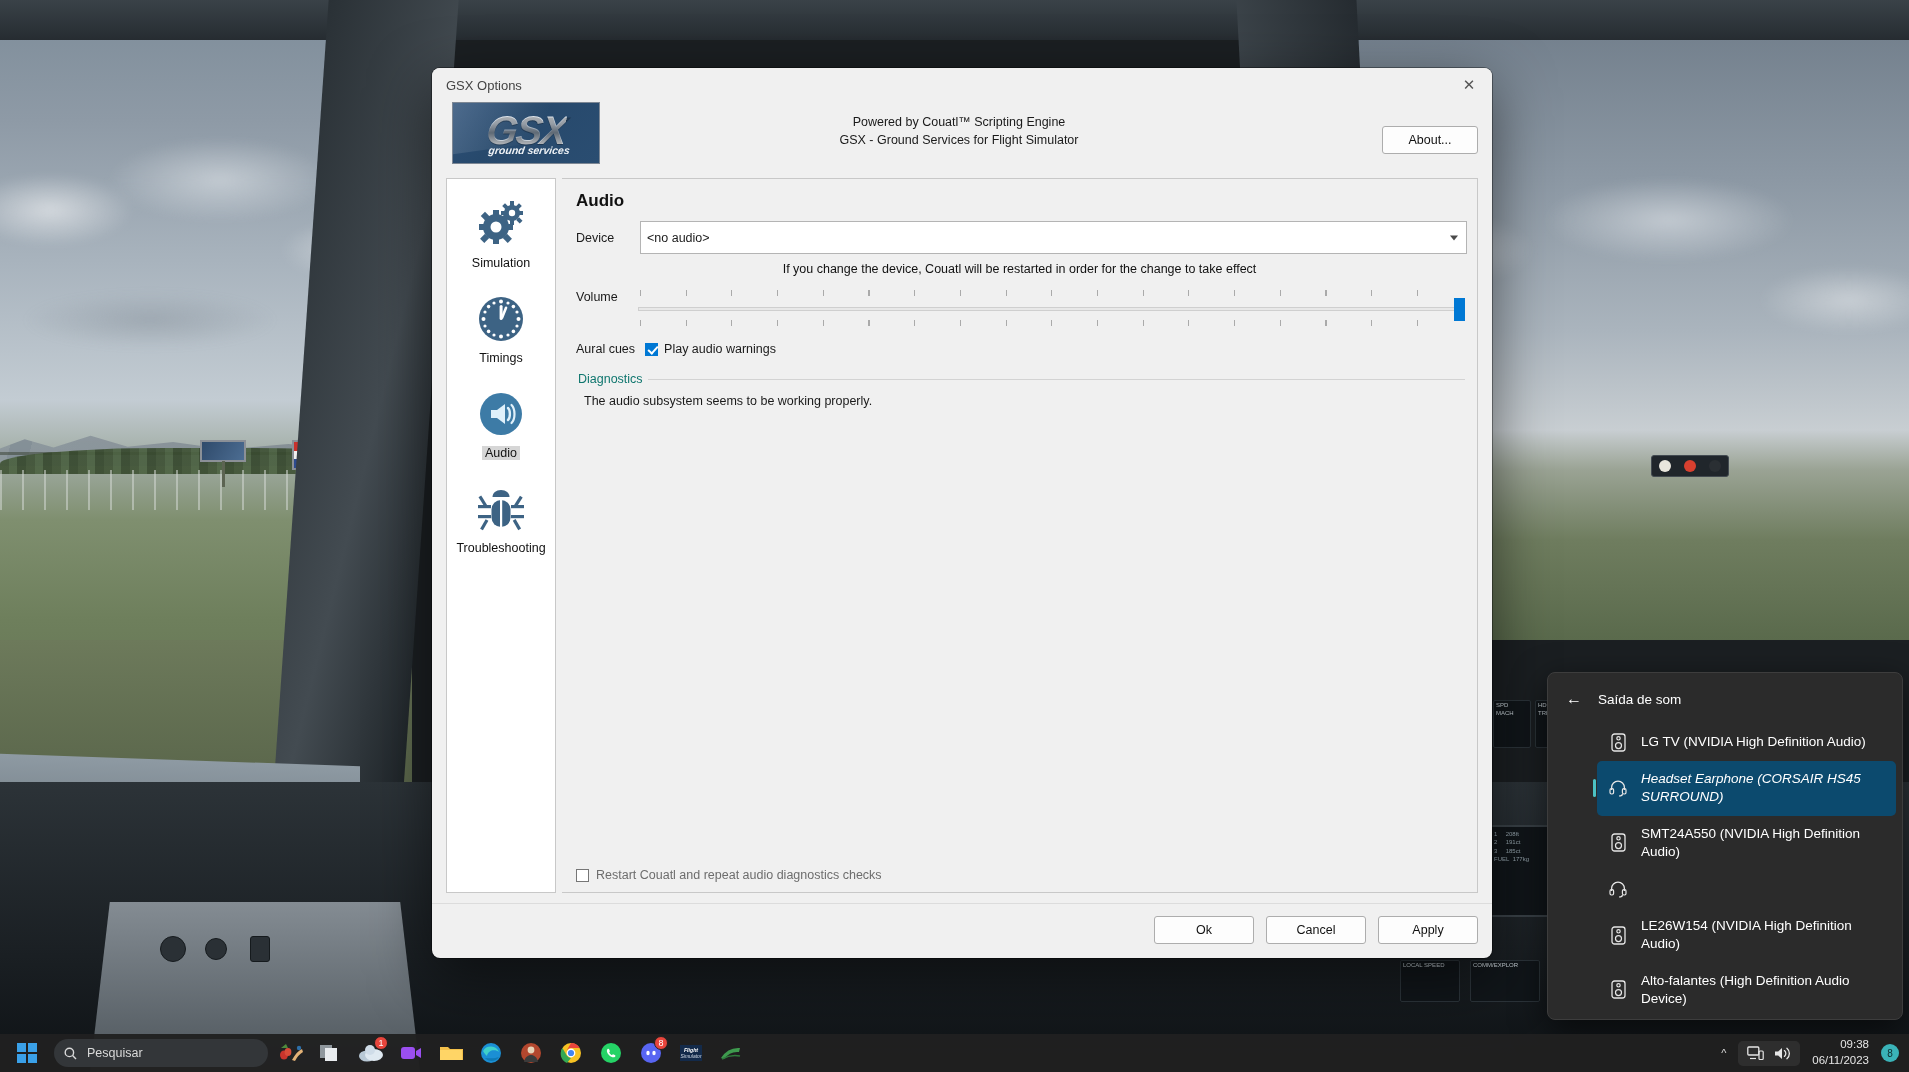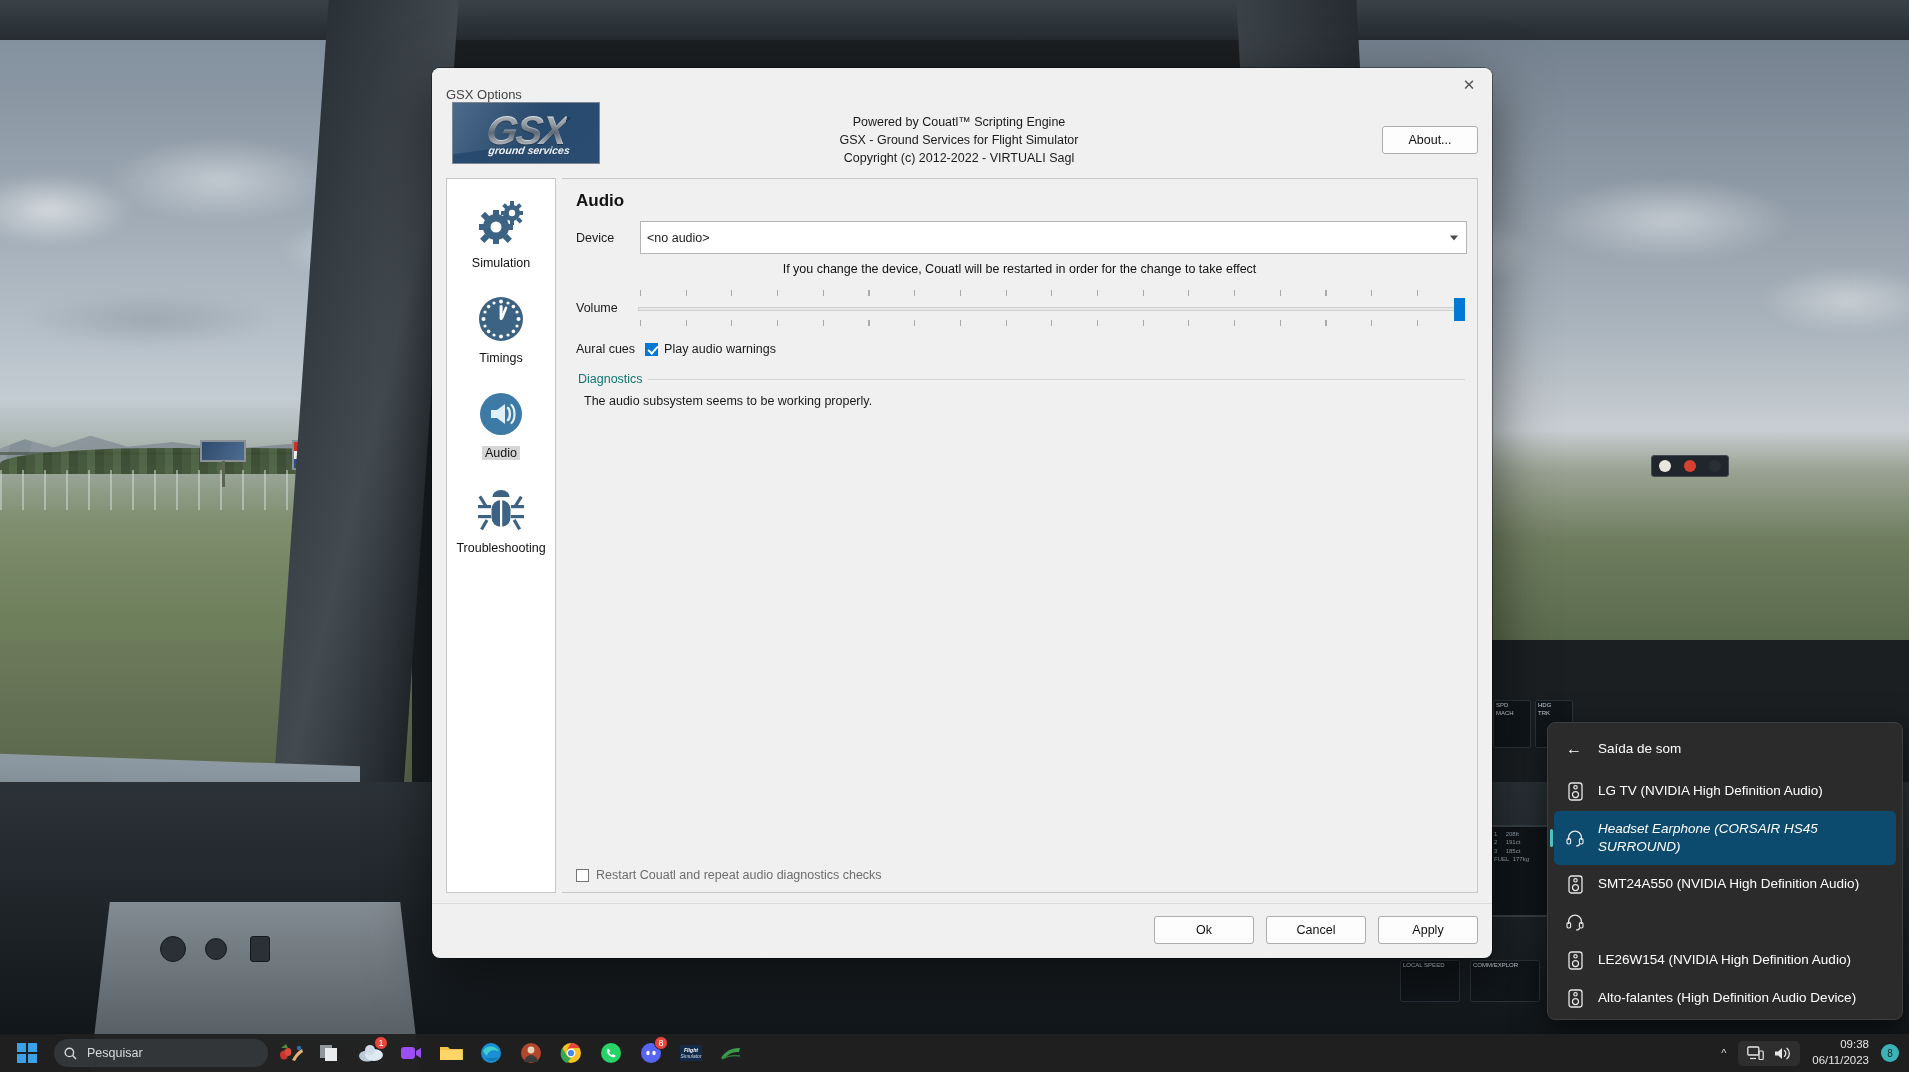--- a/index.html
+++ b/index.html
@@ -166,21 +166,21 @@
     left: 432px; top: 68px;
     width: 1060px; height: 890px;
     background: #f0f0f0;
     border-radius: 8px;
     box-shadow: 0 18px 60px rgba(0,0,0,.55), 0 0 0 1px rgba(0,0,0,.35);
     display: flex; flex-direction: column;
     font-size: 13px;
     color: #1a1a1a;
   }
   .titlebar {
-    height: 34px; display: flex; align-items: flex-end;
+    height: 34px; display: flex; align-items: center;
     padding-left: 14px;
     border-radius: 8px 8px 0 0;
     background: #f0f0f0;
     flex: 0 0 34px;
   }
   .titlebar .title { font-size: 13px; color: #444; }
   .titlebar .spacer { flex: 1; }
   .win-close {
     width: 46px; height: 34px;
     display: flex; align-items: center; justify-content: center;
@@ -265,21 +265,21 @@
     display:flex; align-items:center; padding-left: 6px; font-size:12.5px;
     position: relative; cursor: default;
   }
   .combo .caret {
     position:absolute; right:8px; top:50%; transform: translateY(-50%);
     width:0;height:0;border-left:4px solid transparent;border-right:4px solid transparent;
     border-top:5px solid #4a4a4a;
   }
   .hint { text-align:center; font-size:12.5px; margin: 8px 0 0 0; color:#111; }
 
-  .volume-row { display:flex; align-items:center; margin: 14px 2px 0 6px; }
+  .volume-row { display:flex; margin: 14px 2px 0 6px; }
   .volume-row .field-label { width: 56px; }
   .slider-wrap { flex:1; position:relative; height: 36px; }
   .ticks {
     position:absolute; left: 8px; right: 8px; height: 6px;
     background-image: repeating-linear-gradient(to right, #aaa 0 1px, transparent 1px 45.7px);
   }
   .ticks.top { top: 0; }
   .ticks.bottom { bottom: 0; }
   .track {
     position:absolute; left:6px; right:6px; top: 17px; height: 4px;
@@ -331,21 +331,21 @@
     color: #ffffff;
     font-size: 13.5px;
     overflow: hidden;
     padding-top: 6px;
   }
   .flyout-head {
     display:flex; align-items:center; gap: 16px;
     padding: 12px 12px 12px 18px; cursor: default;
   }
   .flyout-head .back { font-size: 16px; line-height: 1; color: #fff; }
-  .flyout-list { padding: 4px 6px 2px 6px; }
+  .flyout-list { padding: 4px 6px 2px 6px; margin-left: 43px; }
   .fl-item {
     display:flex; align-items:center; gap: 14px;
     padding: 9px 10px 9px 12px; border-radius: 5px;
     position: relative; cursor: default;
   }
   .fl-item.selected { background: #0c4a6e; font-style: italic; }
   .fl-item.selected::before {
     content:""; position:absolute; left: -4px; top: 50%; transform: translateY(-50%);
     width: 3px; height: 18px; background: #4cc2c4; border-radius: 2px;
   }
@@ -461,21 +461,20 @@
 
       <div class="header-row">
         <div class="gsx-logo">
           <div class="shine"></div>
           <div class="gsx-text">GSX</div>
           <div class="gsx-sub">ground services</div>
         </div>
         <div class="header-center">
           <div>Powered by Couatl™ Scripting Engine</div>
           <div>GSX - Ground Services for Flight Simulator</div>
-          <div>Copyright (c) 2012-2022 - VIRTUALI Sagl</div>
         </div>
         <div class="header-right">
           <div class="btn">About...</div>
         </div>
       </div>
 
       <div class="content-row">
 
         <div class="nav">
 

